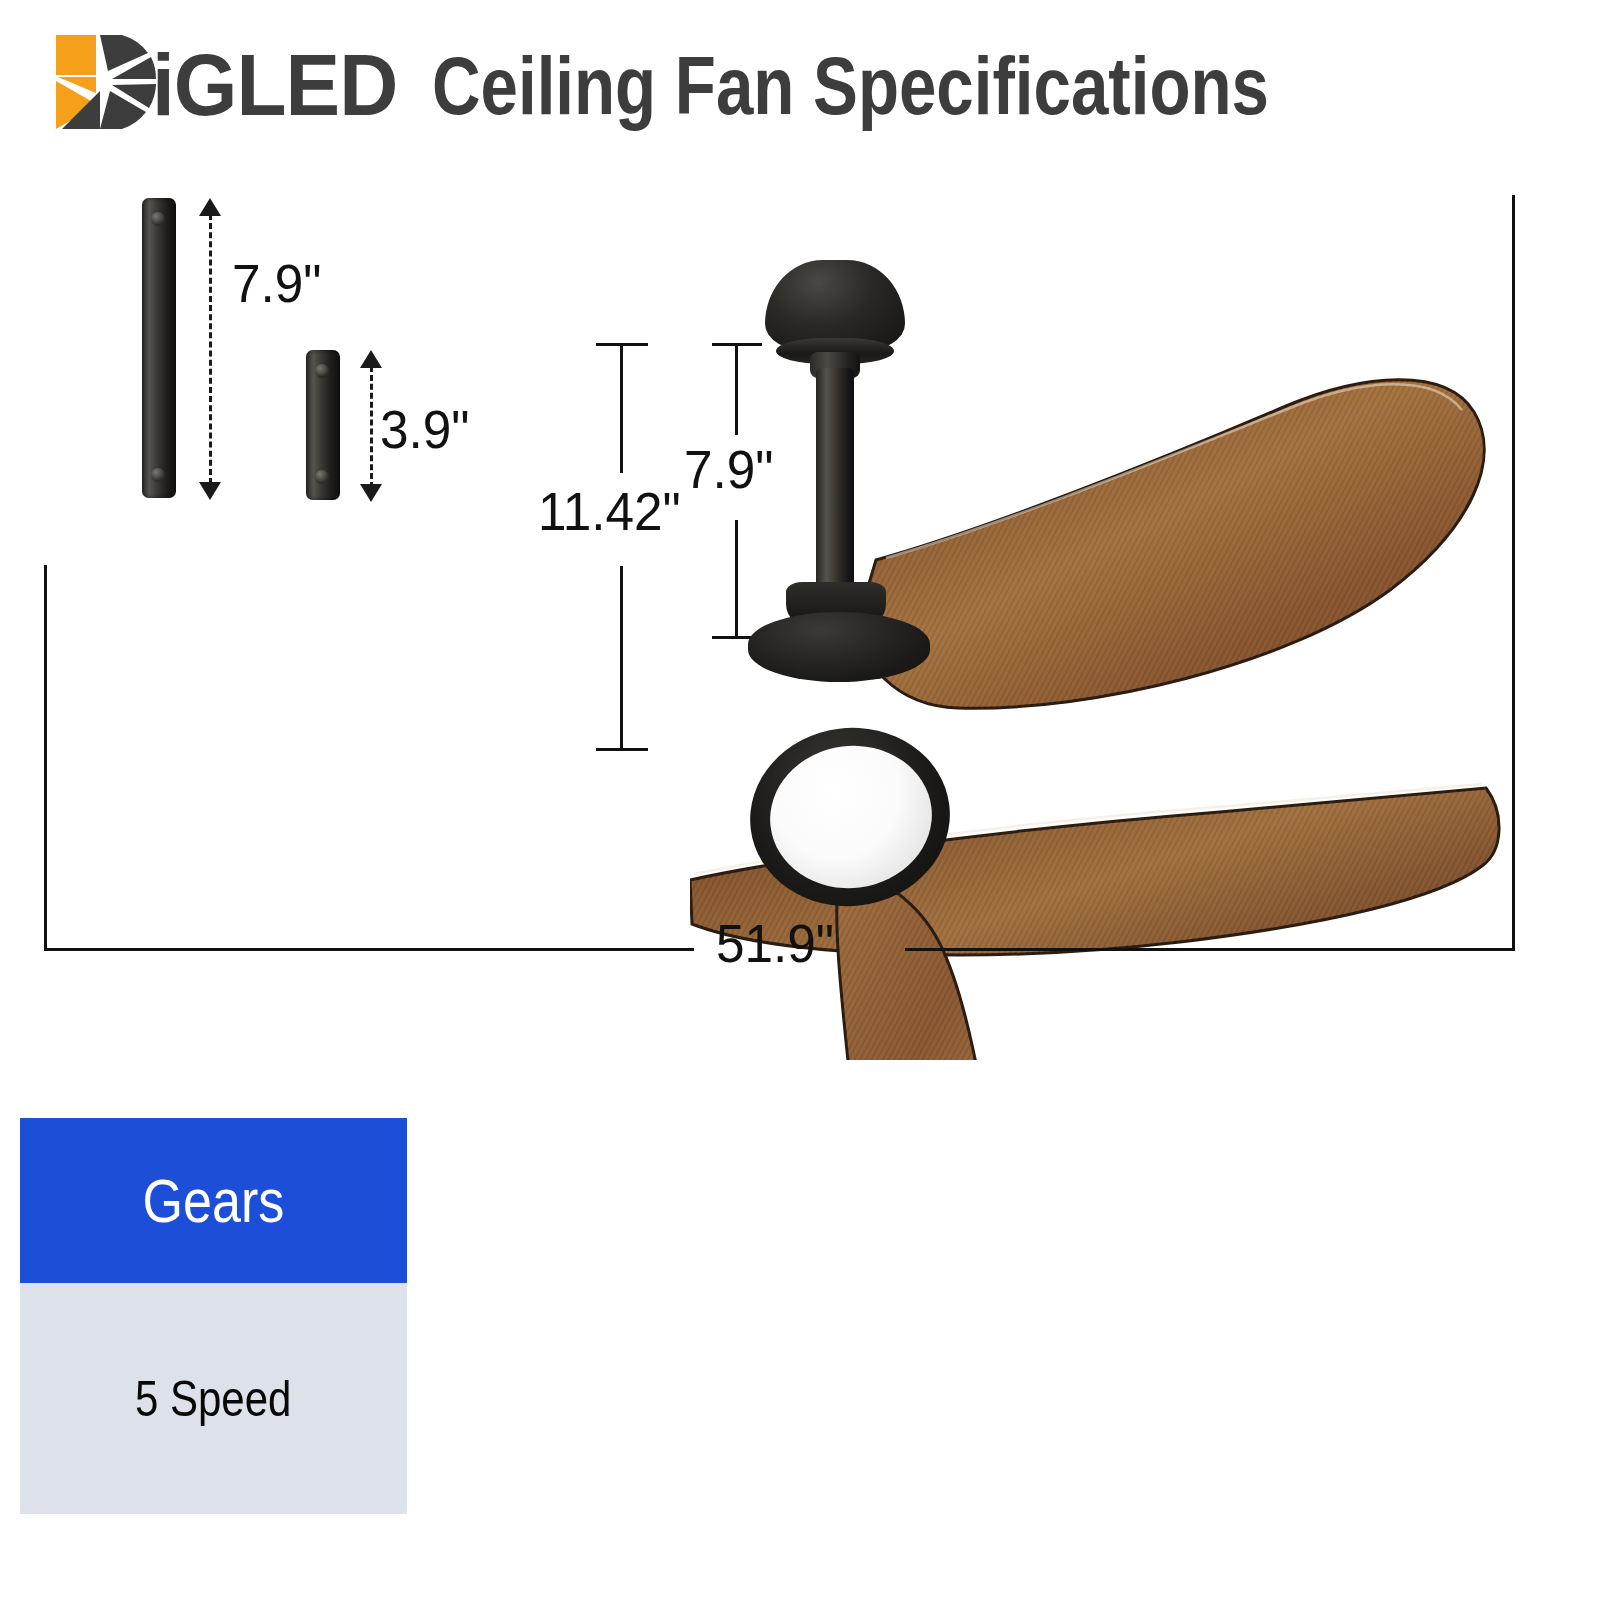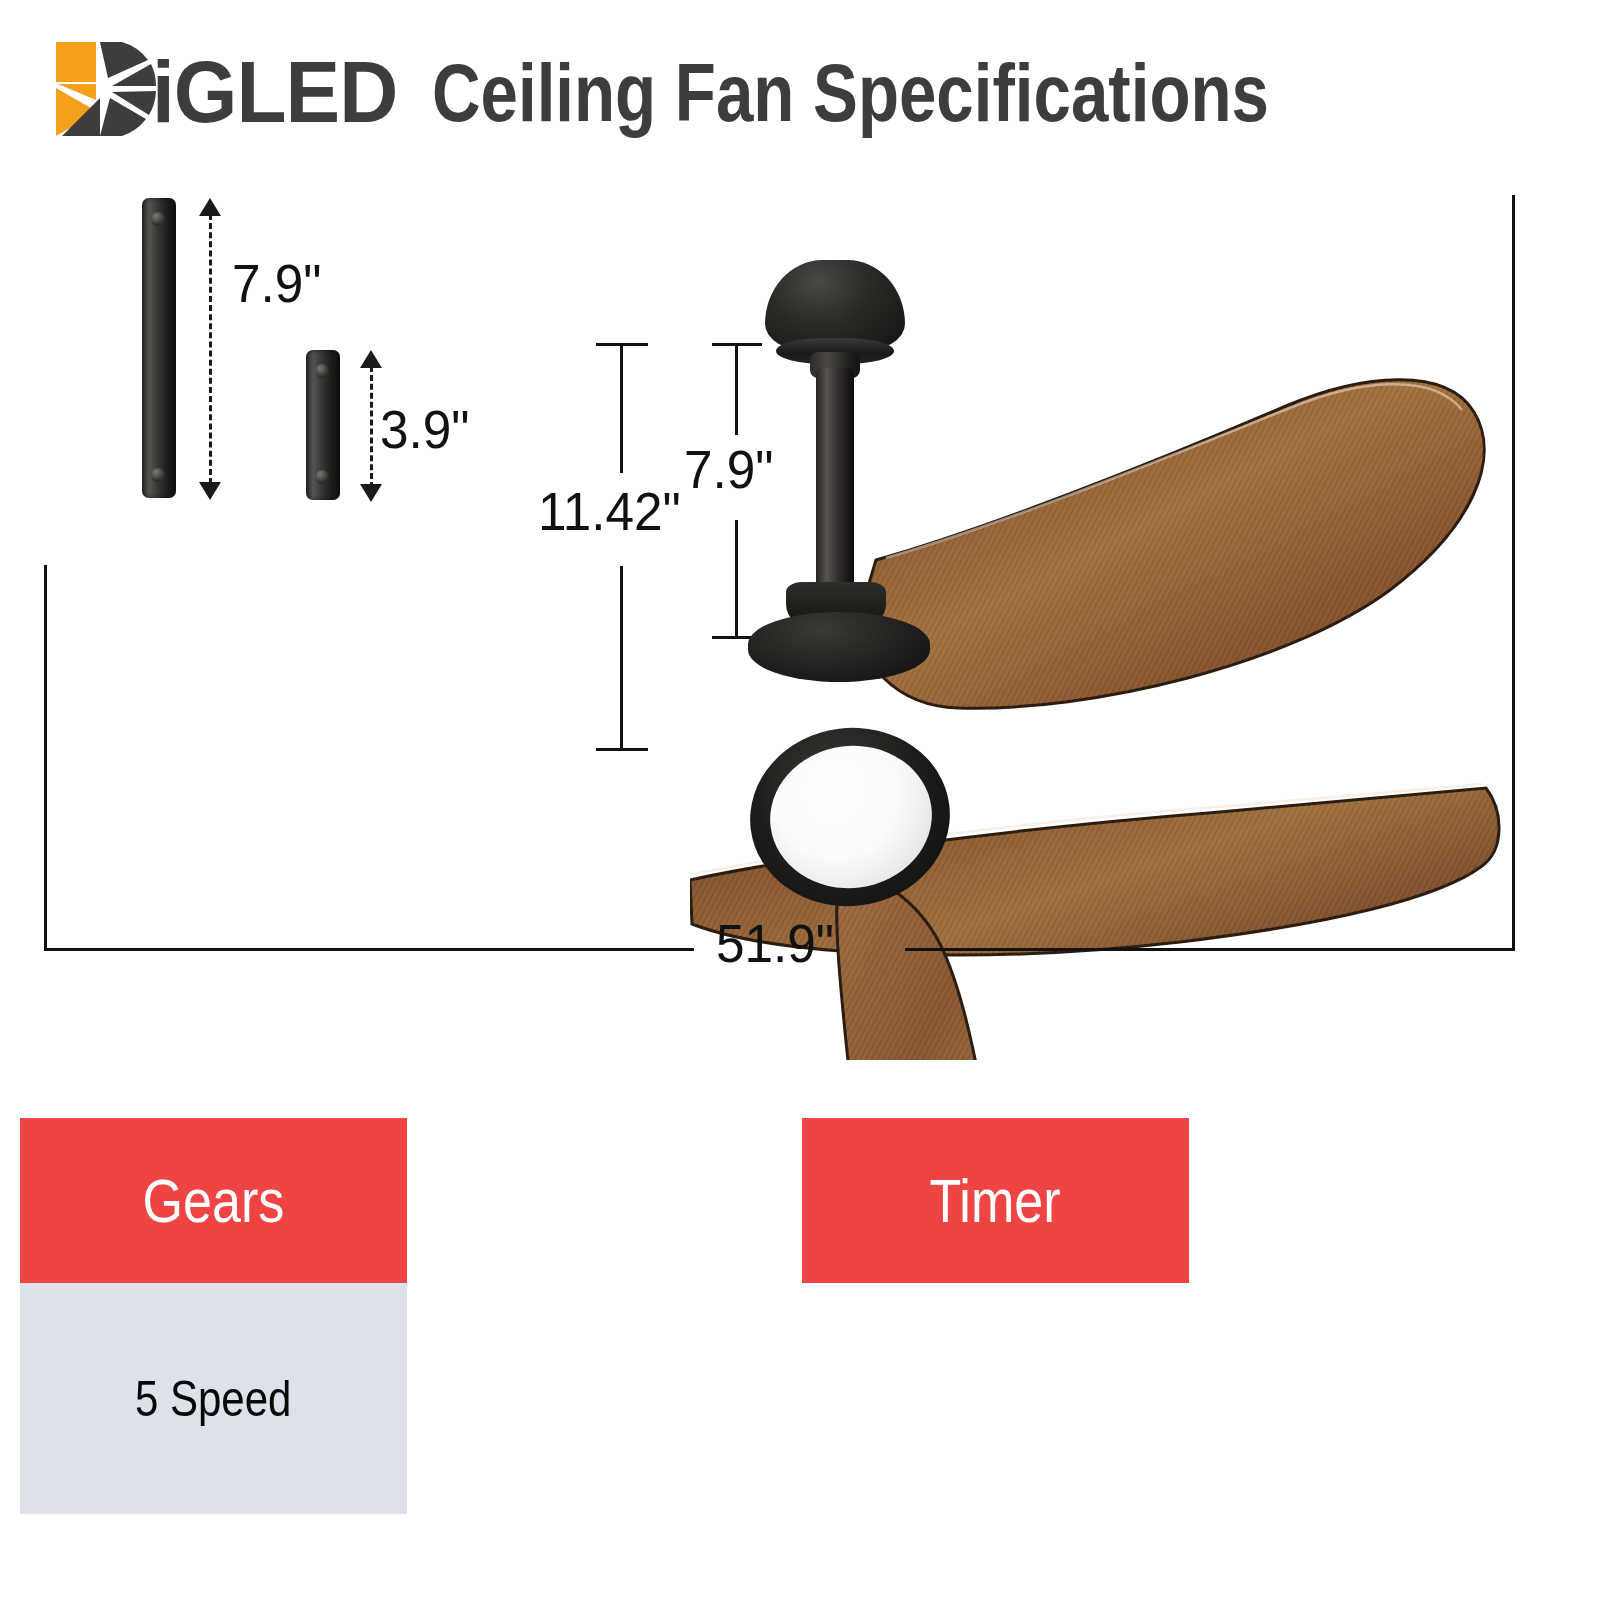--- a/index.html
+++ b/index.html
@@ -7,21 +7,21 @@
     width:1600px;height:1600px;
     background:#ffffff;
     font-family:"Liberation Sans", sans-serif;
     overflow:hidden;
     position:relative;
   }
   .page{position:relative;width:1600px;height:1600px;}
 
   
   .header{
-    position:absolute;left:0;top:16px;width:1378px;height:160px;
+    position:absolute;left:0;top:9px;width:1378px;height:160px;
   }
   .logo-wrap{
     position:absolute;left:52px;top:22px;width:360px;height:105px;
   }
   .logo-mark{position:absolute;left:0;top:0;width:108px;height:102px;}
   .logo-word{
     position:absolute;left:100px;top:6px;
     font-family:"Liberation Sans", sans-serif;
     font-weight:bold;
     font-size:88px;
@@ -118,21 +118,21 @@
     transform:rotate(-7deg);
   }
 
   
   .spec-table{
     position:absolute;left:20px;top:1118px;width:1560px;height:396px;
     display:flex;gap:4px;
   }
   .spec-col{flex:1;display:flex;flex-direction:column;}
   .spec-head{
-    height:165px;background:#ef4444;
+    height:165px;background:#1d4ed8;
     display:flex;align-items:center;justify-content:center;
   }
   .spec-head span{
     color:#ffffff;font-size:62px;
     font-family:"Liberation Sans", sans-serif;
     transform:scaleX(0.84);transform-origin:center;
     white-space:nowrap;
   }
   .spec-cell{
     height:231px;background:#dde2ea;
@@ -287,23 +287,20 @@
       </div>
       <div class="spec-cell">
         <span>5 Speed</span>
       </div>
     </div>
 
     <div class="spec-col">
     </div>
 
     <div class="spec-col">
-      <div class="spec-head">
-        <span>Timer</span>
-      </div>
     </div>
 
     <div class="spec-col">
     </div>
 
   </div>
 
 </div>
 
 </body></html>

